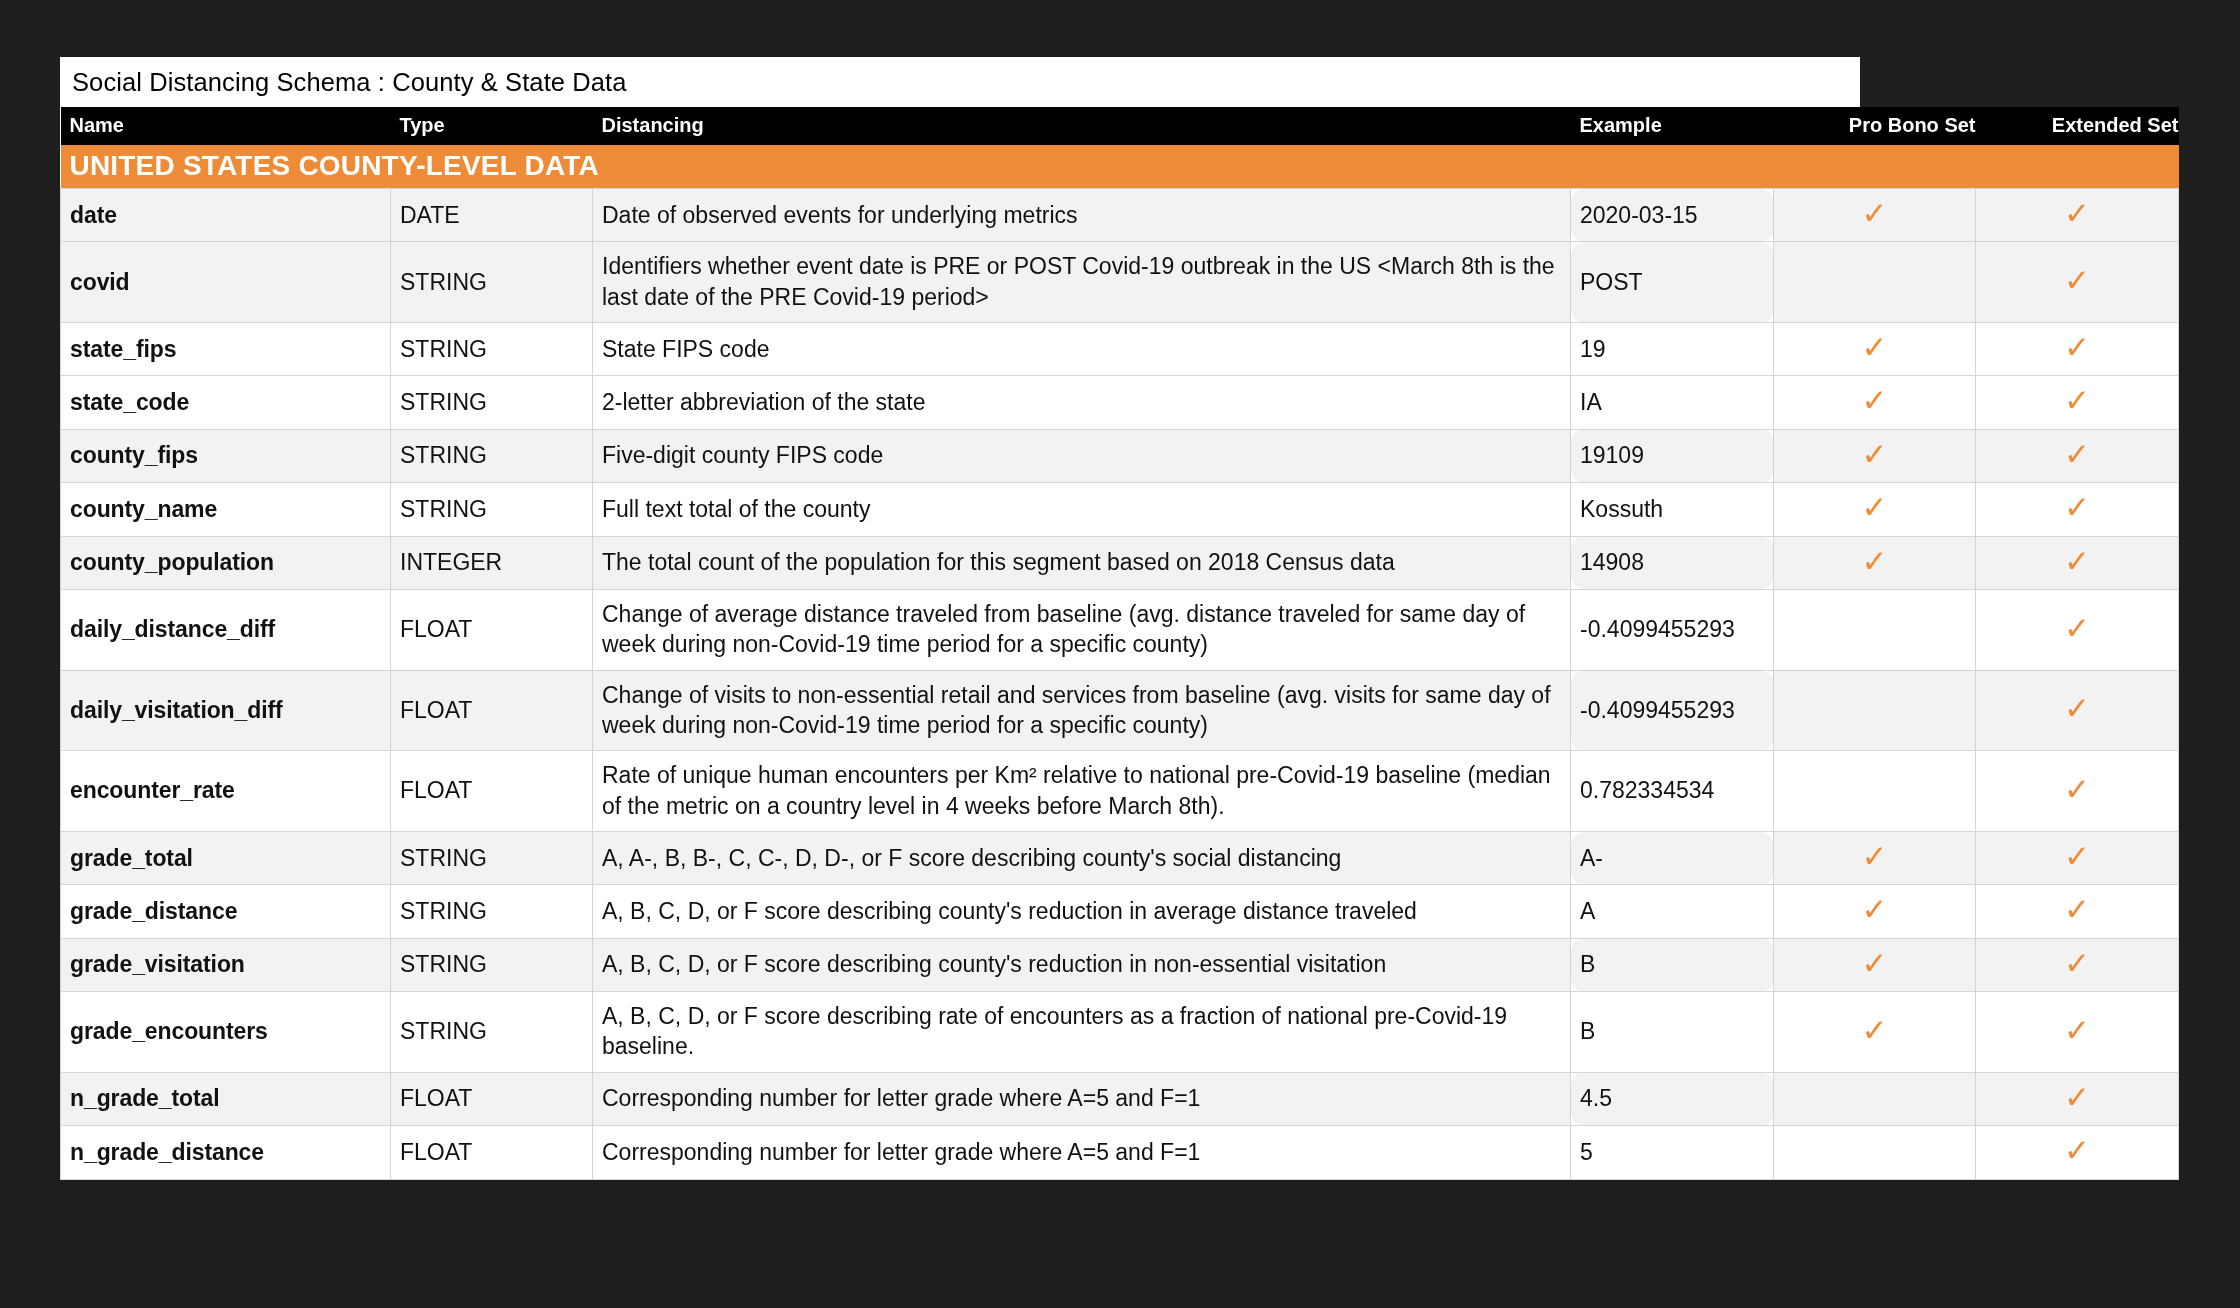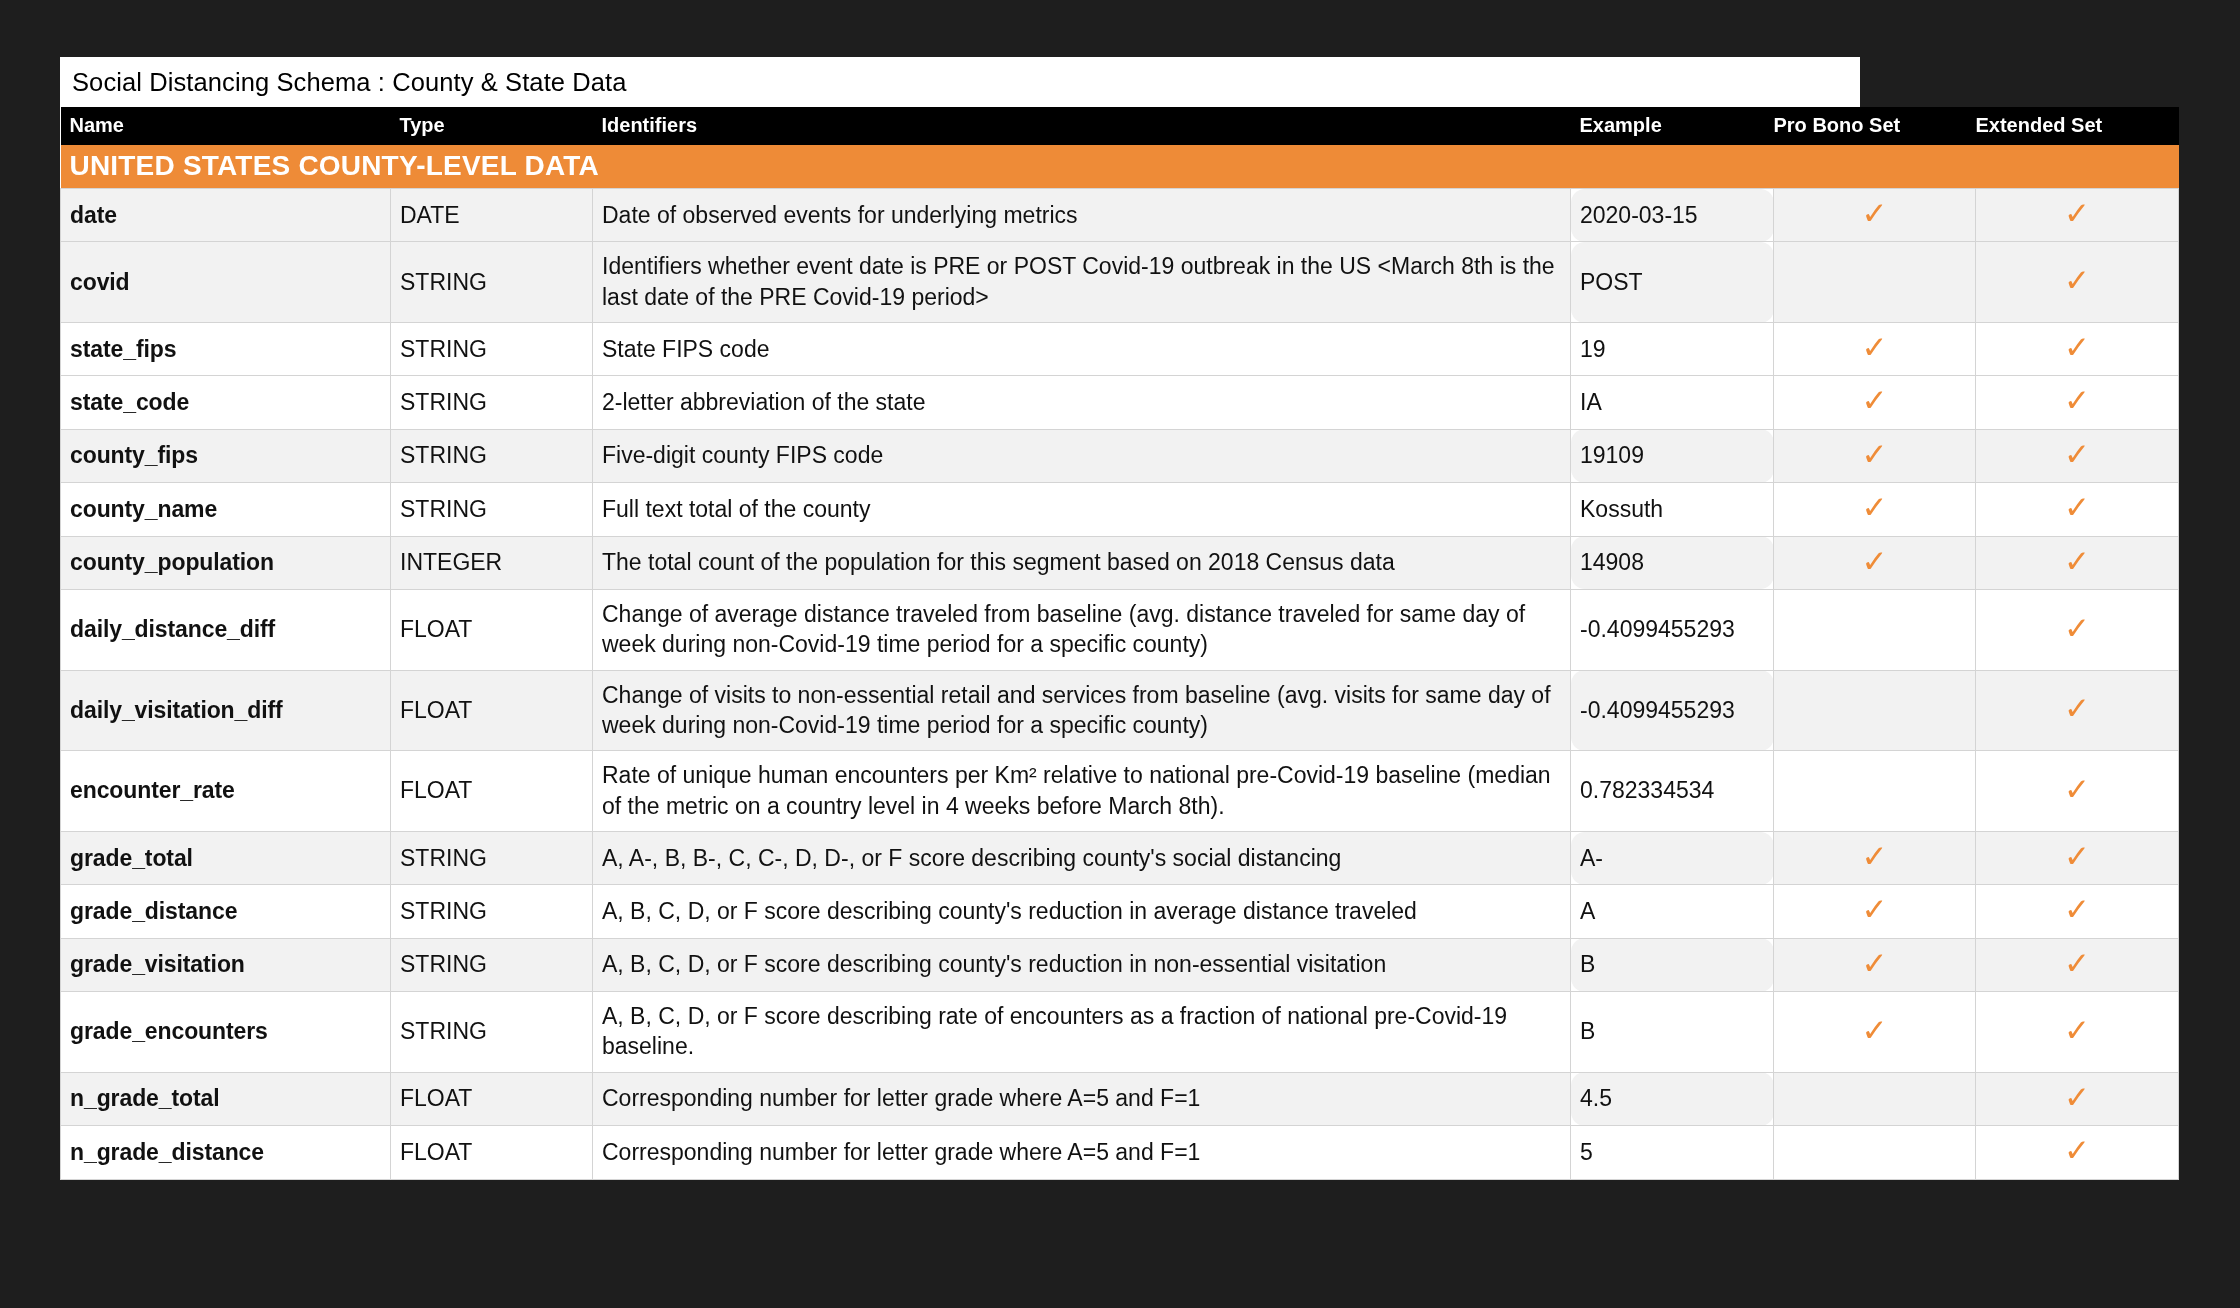--- a/index.html
+++ b/index.html
@@ -69,21 +69,21 @@
     font-size: 20px;
     font-weight: bold;
     text-align: left;
     padding: 6px 9px 8px 9px;
     height: 38px;
     box-sizing: border-box;
     vertical-align: middle;
     border: none;
     white-space: nowrap;
   }
-  thead th.ctr { text-align: left; padding-left: 0; padding-right: 0; }
+  thead th.ctr { text-align: right; padding-left: 0; padding-right: 0; }
 
   
   tr.section-row td {
     background: #ee8b37;
     color: #ffffff;
     font-size: 28px;
     font-weight: bold;
     letter-spacing: 0.2px;
     padding: 5px 9px 6px 9px;
     height: 33px;
@@ -146,21 +146,21 @@
         <col class="c-type">
         <col class="c-desc">
         <col class="c-example">
         <col class="c-pro">
         <col class="c-ext">
       </colgroup>
       <thead>
         <tr>
           <th>Name</th>
           <th>Type</th>
-          <th>Identifiers</th>
+          <th>Distancing</th>
           <th>Example</th>
           <th class="ctr">Pro Bono Set</th>
           <th class="ctr">Extended Set</th>
         </tr>
       </thead>
       <tbody id="table-body">
         <tr class="section-row">
           <td colspan="6">UNITED STATES COUNTY-LEVEL DATA</td>
         </tr>
       <tr class="data-row alt">

